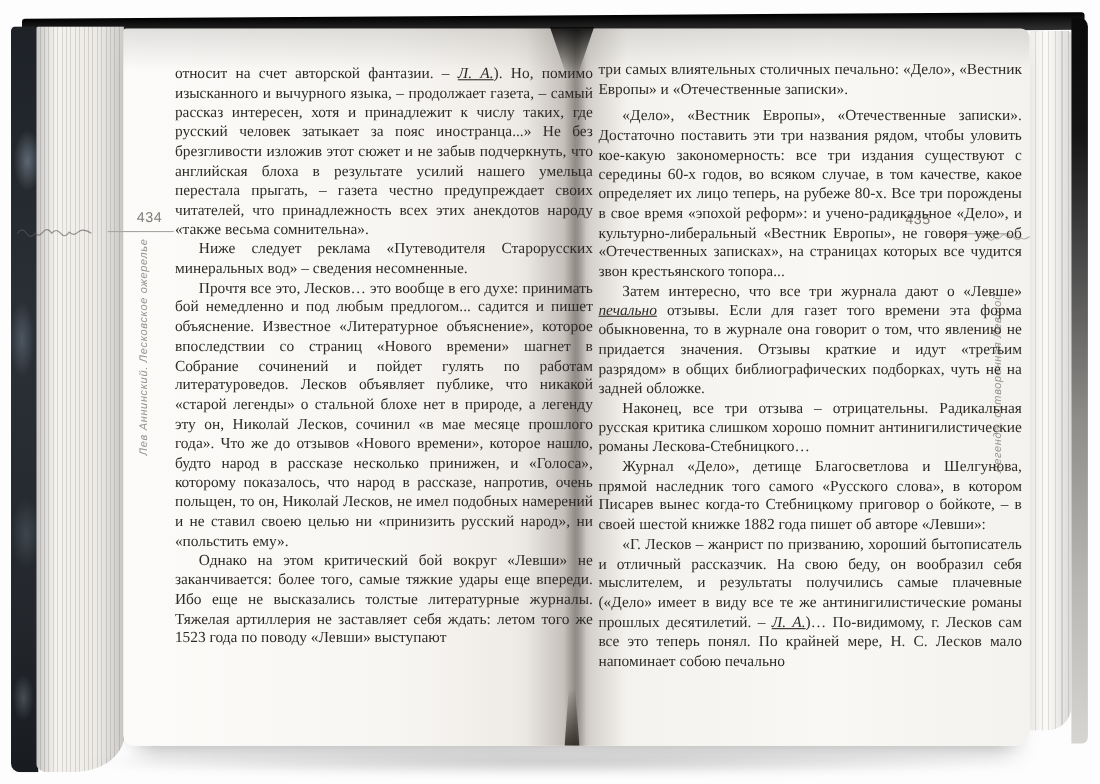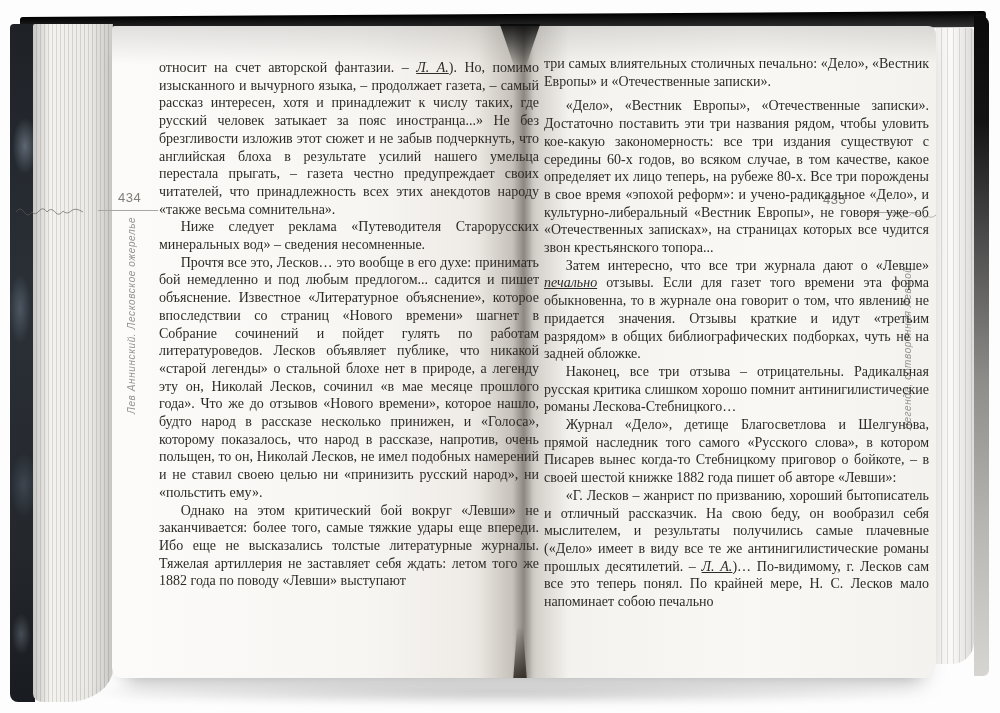--- a/index.html
+++ b/index.html
@@ -82,34 +82,34 @@
   <div class="stack-right"></div>
   <div class="cover-right"></div>
   <div class="floor-shadow"></div>
 
   <div class="spread">
     <div class="surf left"></div>
     <div class="surf right"></div>
     <div class="top-shade"></div>
     <div class="gutter"></div>
 
-    <div class="pagenum" style="left:6px;top:164px;width:36px;text-align:left">434</div>
+    <div class="pagenum" style="left:6px;top:164px;width:36px;text-align:center">434</div>
     <div class="pn-rule" style="left:-14px;top:184px;width:60px"></div>
 
     <div class="pagenum" style="left:711px;top:166px;width:40px;text-align:left">435</div>
     <div class="pn-rule" style="left:748px;top:186px;width:58px"></div>
 
     <div class="vhead" style="left:14px;top:388px">Лев Аннинский. Лесковское ожерелье</div>
     <div class="vhead" style="left:790px;top:404px">Легенда, сотворенная Левшой</div>
 
     <div class="text-col l" id="left-col">
         <p class=""><span>относит на счет авторской фантазии. – </span><span class="it">Л. А.</span><span>). Но, помимо изысканного и вычурного языка, – продолжает газета, – самый рассказ интересен, хотя и принадлежит к числу таких, где русский человек затыкает за пояс иностранца...» Не без брезгливости изложив этот сюжет и не забыв подчеркнуть, что английская блоха в результате усилий нашего умельца перестала прыгать, – газета честно предупреждает своих читателей, что принадлежность всех этих анекдотов народу «также весьма сомнительна».</span></p>
         <p class="indent"><span>Ниже следует реклама «Путеводителя Старорусских минеральных вод» – сведения несомненные.</span></p>
         <p class="indent"><span>Прочтя все это, Лесков… это вообще в его духе: принимать бой немедленно и под любым предлогом... садится и пишет объяснение. Известное «Литературное объяснение», которое впоследствии со страниц «Нового времени» шагнет в Собрание сочинений и пойдет гулять по работам литературоведов. Лесков объявляет публике, что никакой «старой легенды» о стальной блохе нет в природе, а легенду эту он, Николай Лесков, сочинил «в мае месяце прошлого года». Что же до отзывов «Нового времени», которое нашло, будто народ в рассказе несколько принижен, и «Голоса», которому показалось, что народ в рассказе, напротив, очень польщен, то он, Николай Лесков, не имел подобных намерений и не ставил своею целью ни «принизить русский народ», ни «польстить ему».</span></p>
-        <p class="indent"><span>Однако на этом критический бой вокруг «Левши» не заканчивается: более того, самые тяжкие удары еще впереди. Ибо еще не высказались толстые литературные журналы. Тяжелая артиллерия не заставляет себя ждать: летом того же 1882 года по поводу «Левши» выступают</span></p>
+        <p class="indent"><span>Однако на этом критический бой вокруг «Левши» не заканчивается: более того, самые тяжкие удары еще впереди. Ибо еще не высказались толстые литературные журналы. Тяжелая артиллерия не заставляет себя ждать: летом того же 1523 года по поводу «Левши» выступают</span></p>
       </div>
     <div class="text-col r" id="right-col">
         <p class=""><span>три самых влиятельных столичных печально: «Дело», «Вестник Европы» и «Отечественные записки».</span></p>
         <p class="indent gap"><span>«Дело», «Вестник Европы», «Отечественные записки». Достаточно поставить эти три названия рядом, чтобы уловить кое-какую закономерность: все три издания существуют с середины 60-х годов, во всяком случае, в том качестве, какое определяет их лицо теперь, на рубеже 80-х. Все три порождены в свое время «эпохой реформ»: и учено-радикальное «Дело», и культурно-либеральный «Вестник Европы», не говоря уже об «Отечественных записках», на страницах которых все чудится звон крестьянского топора...</span></p>
         <p class="indent"><span>Затем интересно, что все три журнала дают о «Левше» </span><span class="it">печально</span><span> отзывы. Если для газет того времени эта форма обыкновенна, то в журнале она говорит о том, что явлению не придается значения. Отзывы краткие и идут «третьим разрядом» в общих библиографических подборках, чуть не на задней обложке.</span></p>
         <p class="indent"><span>Наконец, все три отзыва – отрицательны. Радикальная русская критика слишком хорошо помнит антинигилистические романы Лескова-Стебницкого…</span></p>
         <p class="indent"><span>Журнал «Дело», детище Благосветлова и Шелгунова, прямой наследник того самого «Русского слова», в котором Писарев вынес когда-то Стебницкому приговор о бойкоте, – в своей шестой книжке 1882 года пишет об авторе «Левши»:</span></p>
         <p class="indent"><span>«Г. Лесков – жанрист по призванию, хороший бытописатель и отличный рассказчик. На свою беду, он вообразил себя мыслителем, и результаты получились самые плачевные («Дело» имеет в виду все те же антинигилистические романы прошлых десятилетий. – </span><span class="it">Л. А.</span><span>)… По-видимому, г. Лесков сам все это теперь понял. По крайней мере, Н. С. Лесков мало напоминает собою печально</span></p>
       </div>
   </div>

